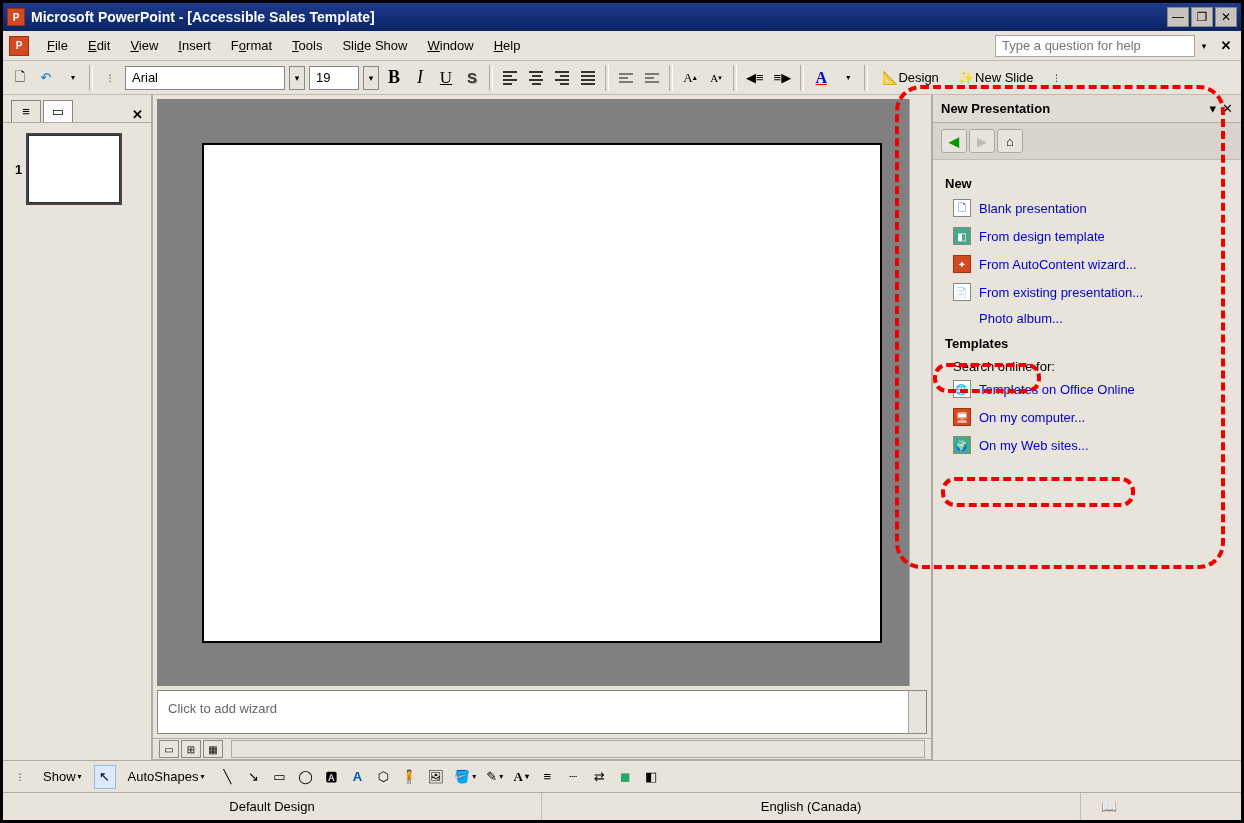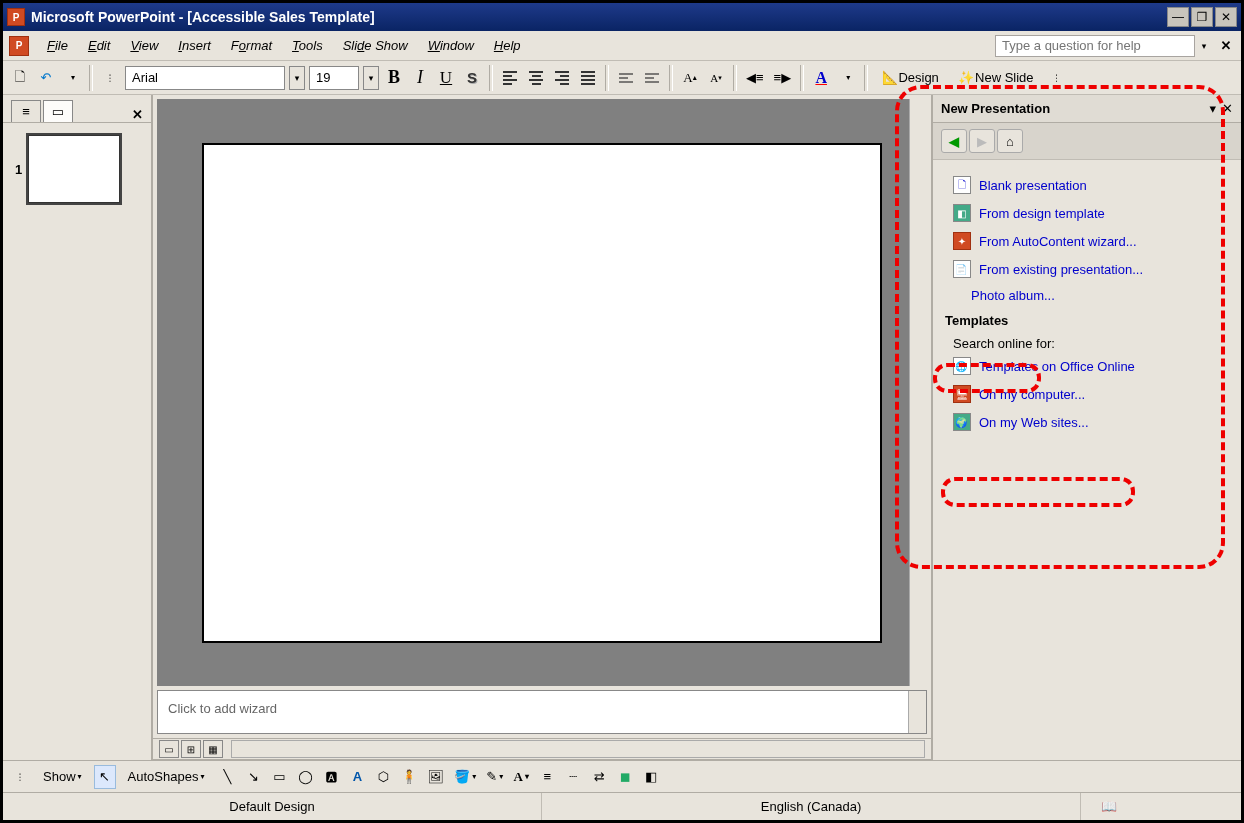--- a/index.html
+++ b/index.html
@@ -8,21 +8,21 @@
 
 .titlebar { background: linear-gradient(#1e3a8a,#0a2464); color: #fff; display: flex; align-items: center; height: 28px; padding: 0 4px; }
 .titlebar .app-icon { width: 18px; height: 18px; background: #d04a22; border: 1px solid #a03010; margin-right: 6px; display: flex; align-items: center; justify-content: center; font-size: 10px; font-weight: bold; color: #fff; }
 .titlebar .title { font-weight: bold; flex: 1; font-size: 14px; }
 .titlebar .winbtns { display: flex; gap: 2px; }
 .titlebar .winbtn { width: 22px; height: 20px; background: #c8c4bc; border: 1px solid #888; display: flex; align-items: center; justify-content: center; font-size: 12px; color: #000; }
 
 
 .menubar { background: #e8e4dc; display: flex; align-items: center; height: 30px; padding: 0 6px; border-bottom: 1px solid #c0bcb4; }
 .menubar .doc-icon { width: 20px; height: 20px; background: #d04a22; border: 1px solid #a03010; margin-right: 8px; display:flex;align-items:center;justify-content:center;color:#fff;font-size:10px;font-weight:bold; }
-.menubar .menu { padding: 4px 10px; cursor: default; font-style: italic; }
+.menubar .menu { padding: 4px 10px; cursor: default; }
 .menubar .menu u { text-decoration: underline; }
 .menubar .help-search { margin-left: auto; width: 200px; height: 22px; border: 1px solid #a8a4a0; background: #fff; padding: 2px 6px; color: #888; }
 .menubar .mdiclose { width: 18px; height: 18px; margin-left: 6px; display:flex;align-items:center;justify-content:center;font-weight:bold; }
 .menubar .mdidrop { width:14px;height:18px;display:flex;align-items:center;justify-content:center;font-size:9px;margin-left:2px; }
 
 
 .toolbar { background: #e8e4dc; display: flex; align-items: center; height: 34px; padding: 0 6px; border-bottom: 1px solid #c0bcb4; gap: 4px; }
 .tbtn { min-width: 22px; height: 24px; display: flex; align-items: center; justify-content: center; padding: 0 3px; }
 .tbtn.big { min-width: auto; padding: 0 8px; }
 .tsep { width: 4px; height: 26px; border-left: 1px solid #b0aca4; border-right: 1px solid #fff; margin: 0 2px; }
@@ -245,37 +245,38 @@
       <div class="tp-title">New Presentation</div>
       <div style="margin-right:6px;">▾</div>
       <div>✕</div>
     </div>
     <div class="tp-nav">
       <div class="tp-navbtn green">◀</div>
       <div class="tp-navbtn" style="color:#bbb;">▶</div>
       <div class="tp-navbtn">⌂</div>
     </div>
     <div class="tp-body">
+      <div class="tp-section">New</div>
       <div class="tp-link">
           <div class="ico">🗋</div>
           <span>Blank presentation</span>
         </div>
       <div class="tp-link">
           <div class="ico green">◧</div>
           <span>From design template</span>
         </div>
       <div class="tp-link">
           <div class="ico orange">✦</div>
           <span>From AutoContent wizard...</span>
         </div>
       <div class="tp-link">
           <div class="ico">📄</div>
           <span>From existing presentation...</span>
         </div>
-      <div class="tp-link" style="margin-left:26px;">
+      <div class="tp-link" style="margin-left:34px;">
           <span>Photo album...</span>
         </div>
 
       <div class="tp-section">Templates</div>
       <div class="searchlabel">Search online for:</div>
       <div class="tp-link">
           <div class="ico">🌐</div>
           <span>Templates on Office Online</span>
         </div>
       <div class="tp-link">

